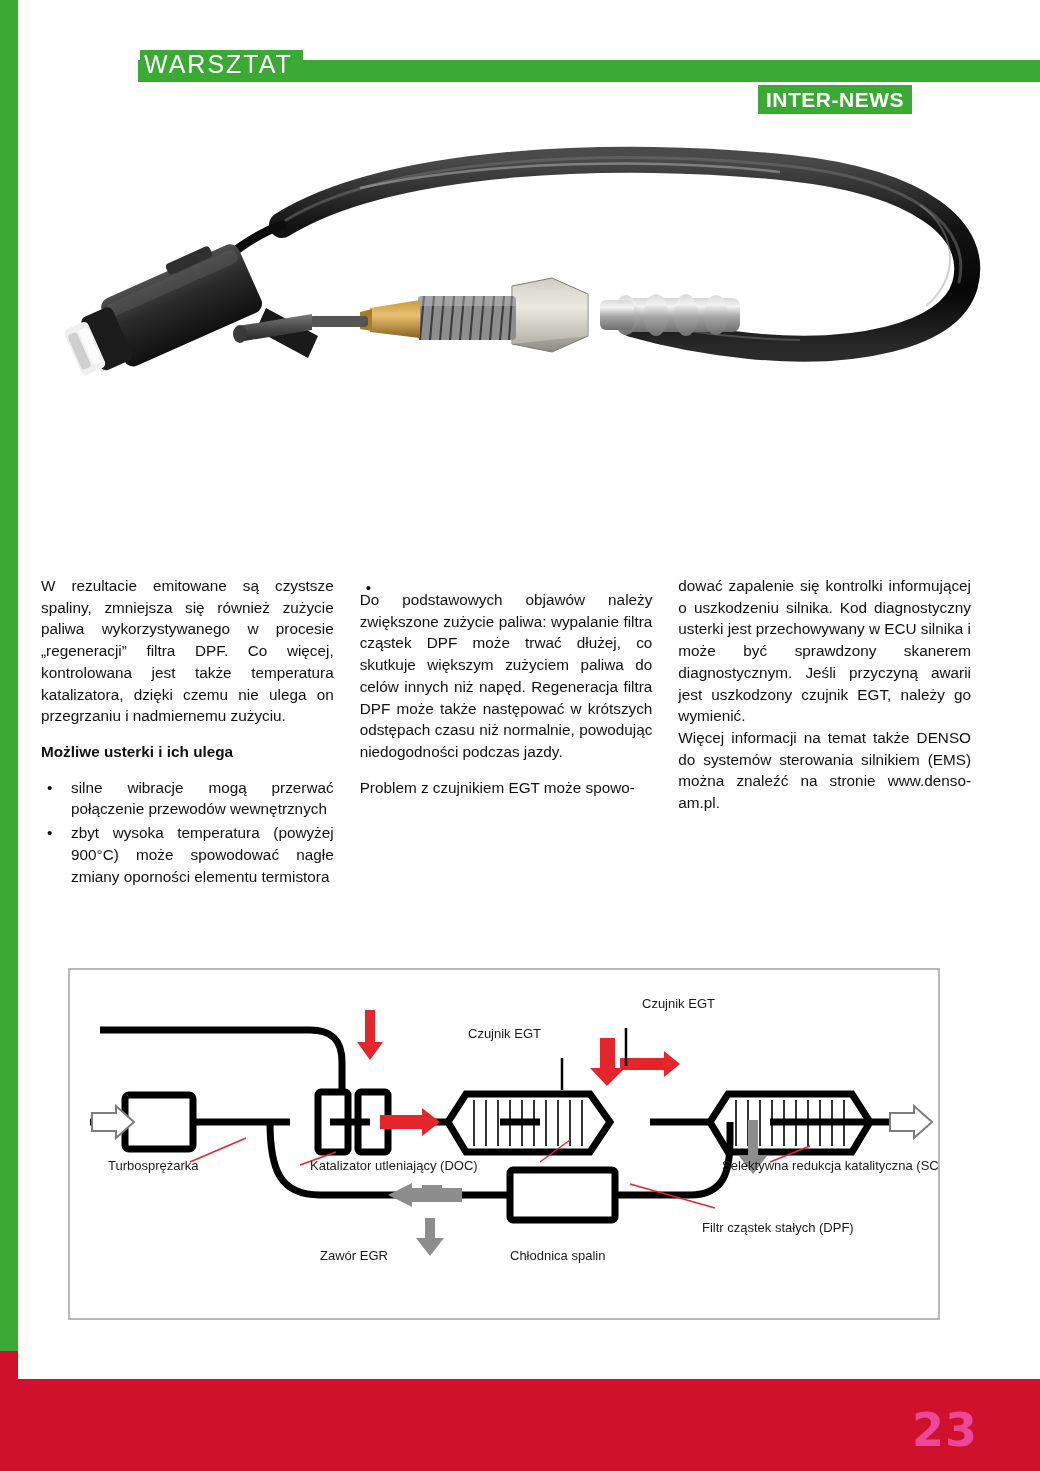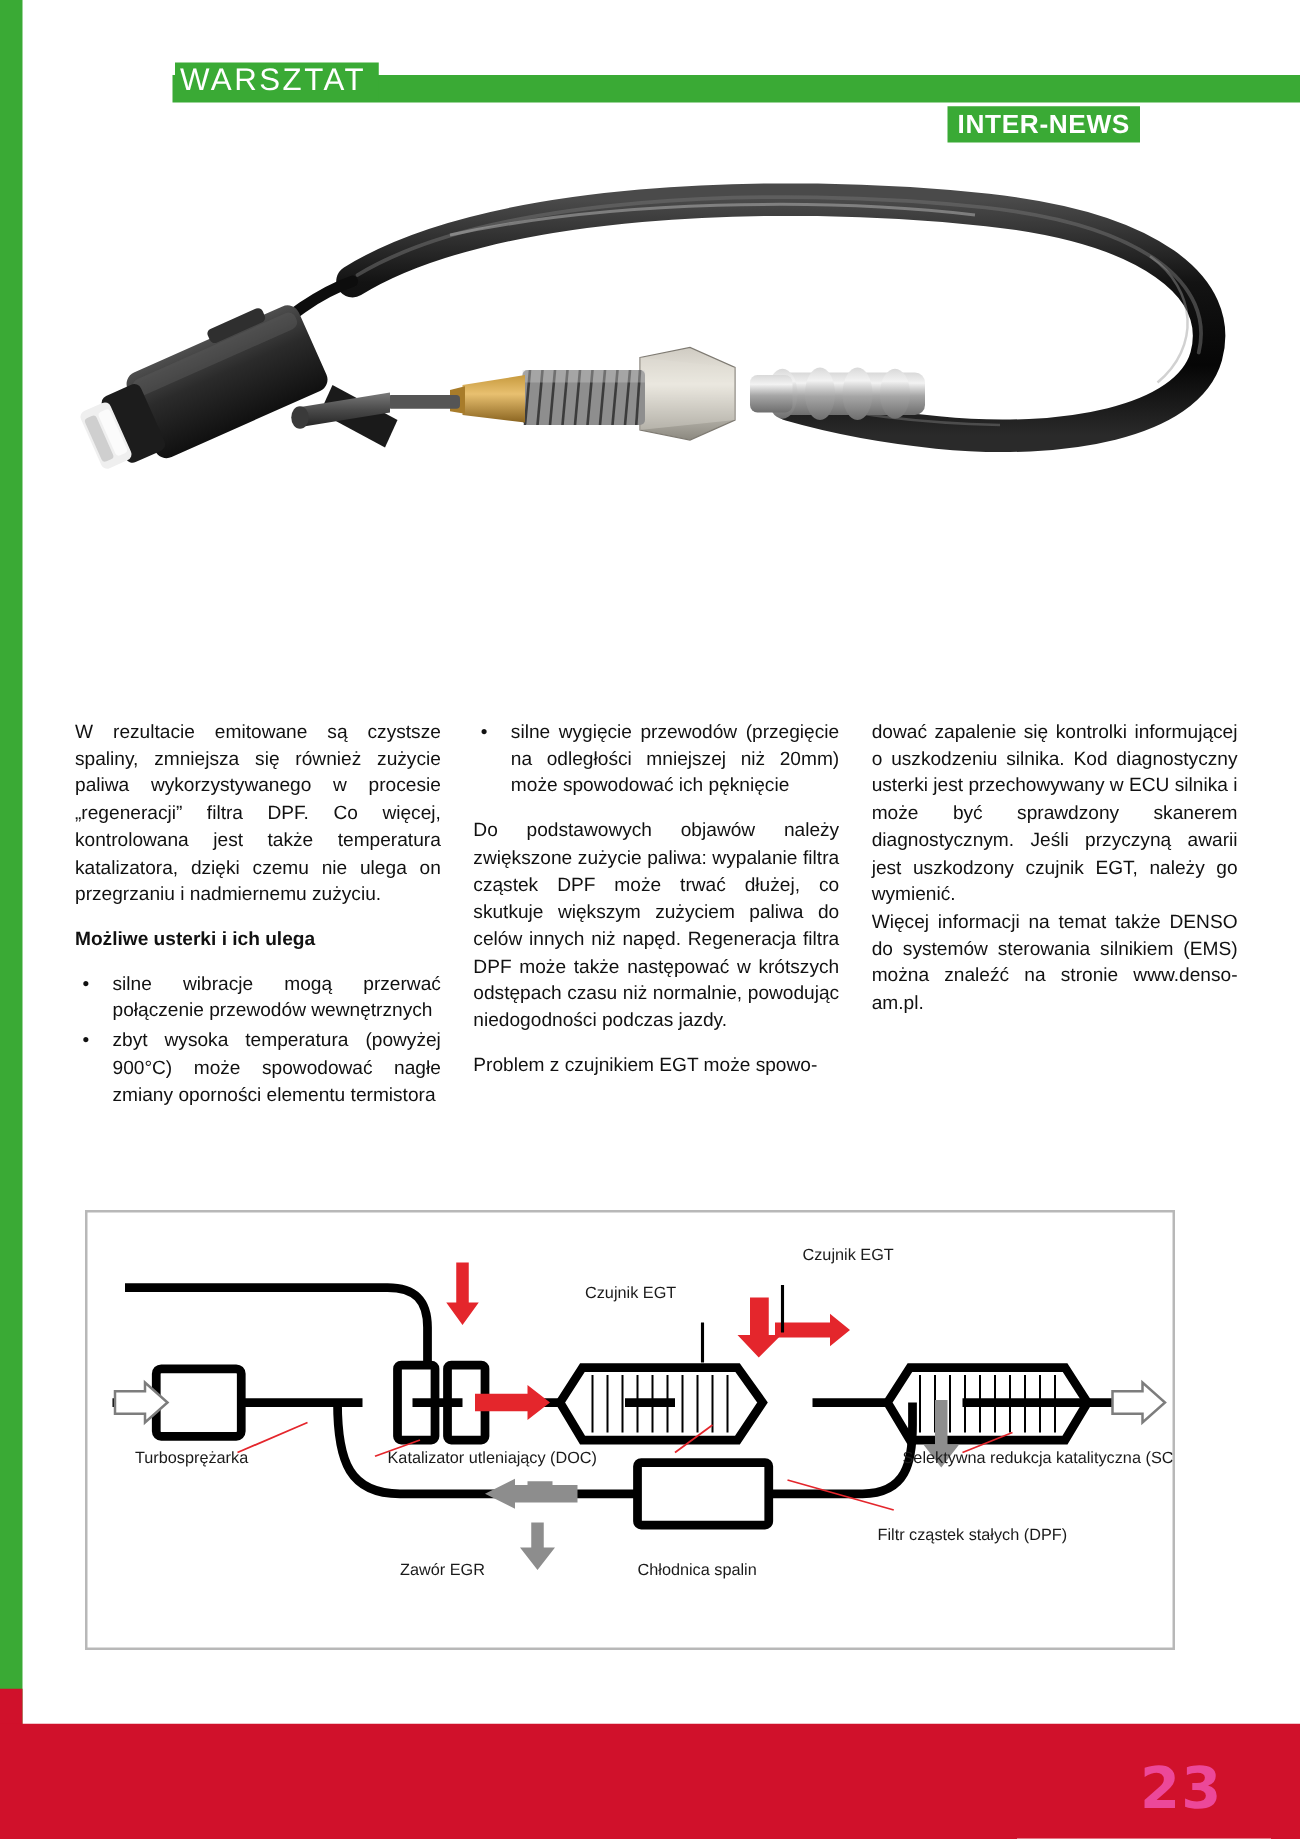--- a/index.html
+++ b/index.html
@@ -69,21 +69,21 @@
   
   .hero {
     position: absolute;
     left: 60px; top: 110px;
     width: 940px; height: 420px;
   }
 
   
   .cols {
     position: absolute;
-    left: 60px; top: 575px;
+    left: 41px; top: 575px;
     width: 930px;
     display: flex;
     gap: 26px;
   }
   .col {
     width: 296px;
     font-size: 15.3px;
     line-height: 1.42;
     text-align: justify;
     color: #111;
@@ -253,21 +253,21 @@
     <p>W rezultacie emitowane są czystsze spaliny, zmniejsza się również zużycie paliwa wykorzystywanego w procesie „regeneracji” filtra DPF. Co więcej, kontrolowana jest także temperatura katalizatora, dzięki czemu nie ulega on przegrzaniu i nadmiernemu zużyciu.</p>
     <p class="subhead">Możliwe usterki i ich ulega</p>
     <ul class="bullets">
       <li><span class="dot">•</span><span>silne wibracje mogą przerwać połączenie przewodów wewnętrznych</span></li>
       <li><span class="dot">•</span><span>zbyt wysoka temperatura (powyżej 900°C) może spowodować nagłe zmiany oporności elementu termistora</span></li>
     </ul>
   </div>
 
   <div class="col">
     <ul class="bullets" style="margin-bottom:14px;">
-      <li><span class="dot">•</span><span>silne wygięcie przewodów (przegięcie na odległości mniejszej niż 20mm) może spowodować ich pęknięcie</span></li>
+      <li><span class="dot">•</span></li>
     </ul>
     <p>Do podstawowych objawów należy zwiększone zużycie paliwa: wypalanie filtra cząstek DPF może trwać dłużej, co skutkuje większym zużyciem paliwa do celów innych niż napęd. Regeneracja filtra DPF może także następować w krótszych odstępach czasu niż normalnie, powodując niedogodności podczas jazdy.</p>
     <p class="tight">Problem z czujnikiem EGT może spowo-</p>
   </div>
 
   <div class="col">
     <p style="margin-bottom:0;">dować zapalenie się kontrolki informującej o uszkodzeniu silnika. Kod diagnostyczny usterki jest przechowywany w ECU silnika i może być sprawdzony skanerem diagnostycznym. Jeśli przyczyną awarii jest uszkodzony czujnik EGT, należy go wymienić.</p>
     <p>Więcej informacji na temat także DENSO do systemów sterowania silnikiem (EMS) można znaleźć na stronie www.denso-am.pl.</p>
   </div>
 </div>

